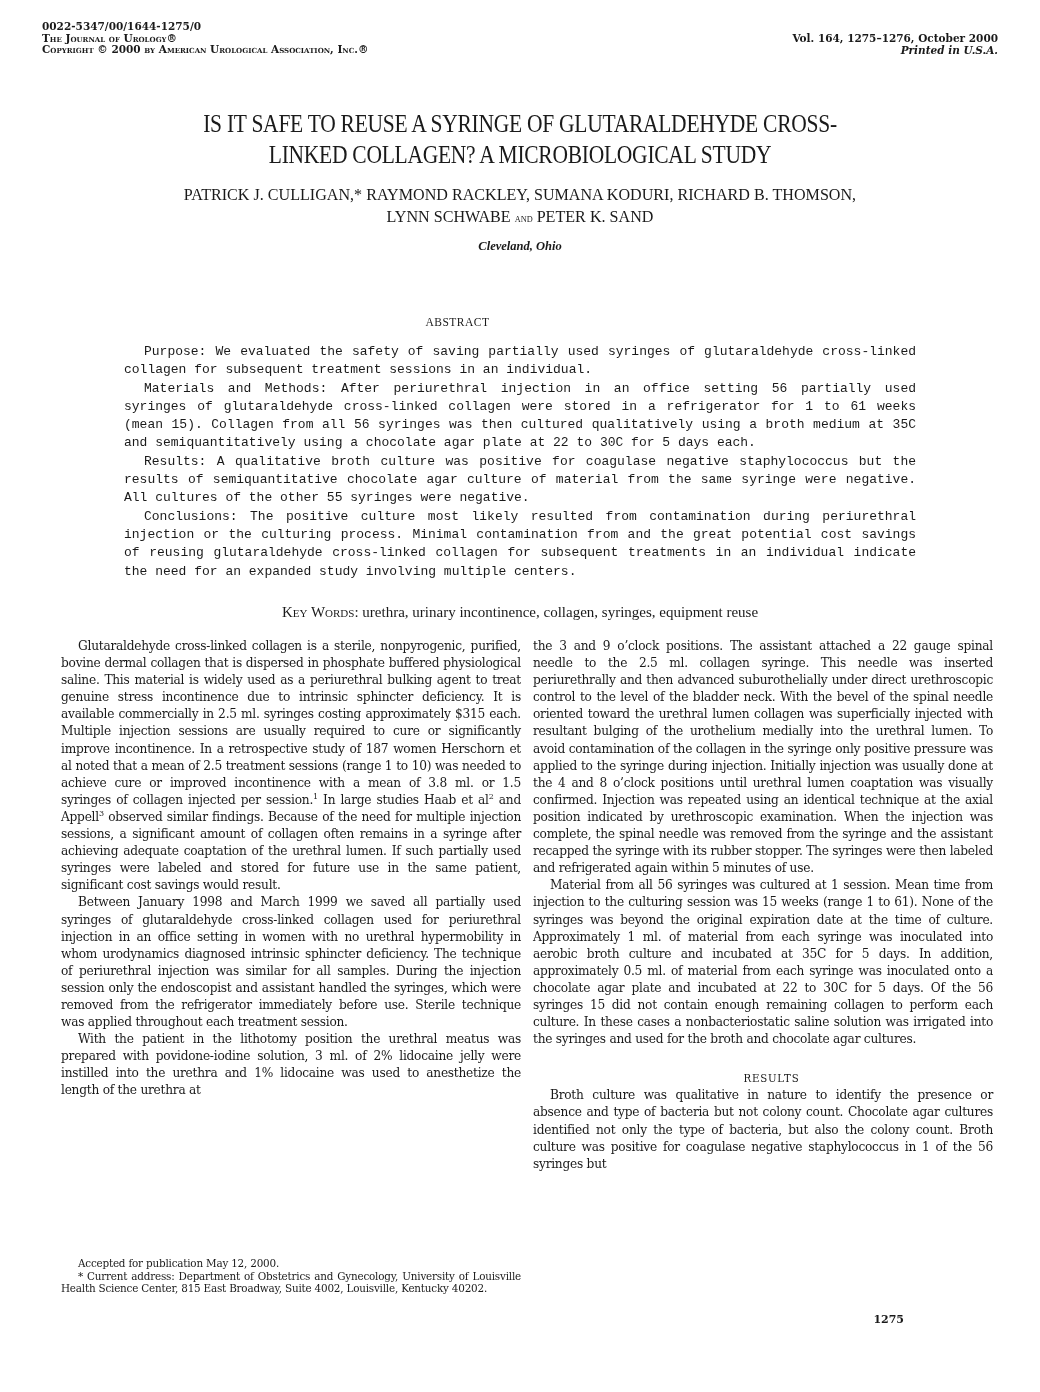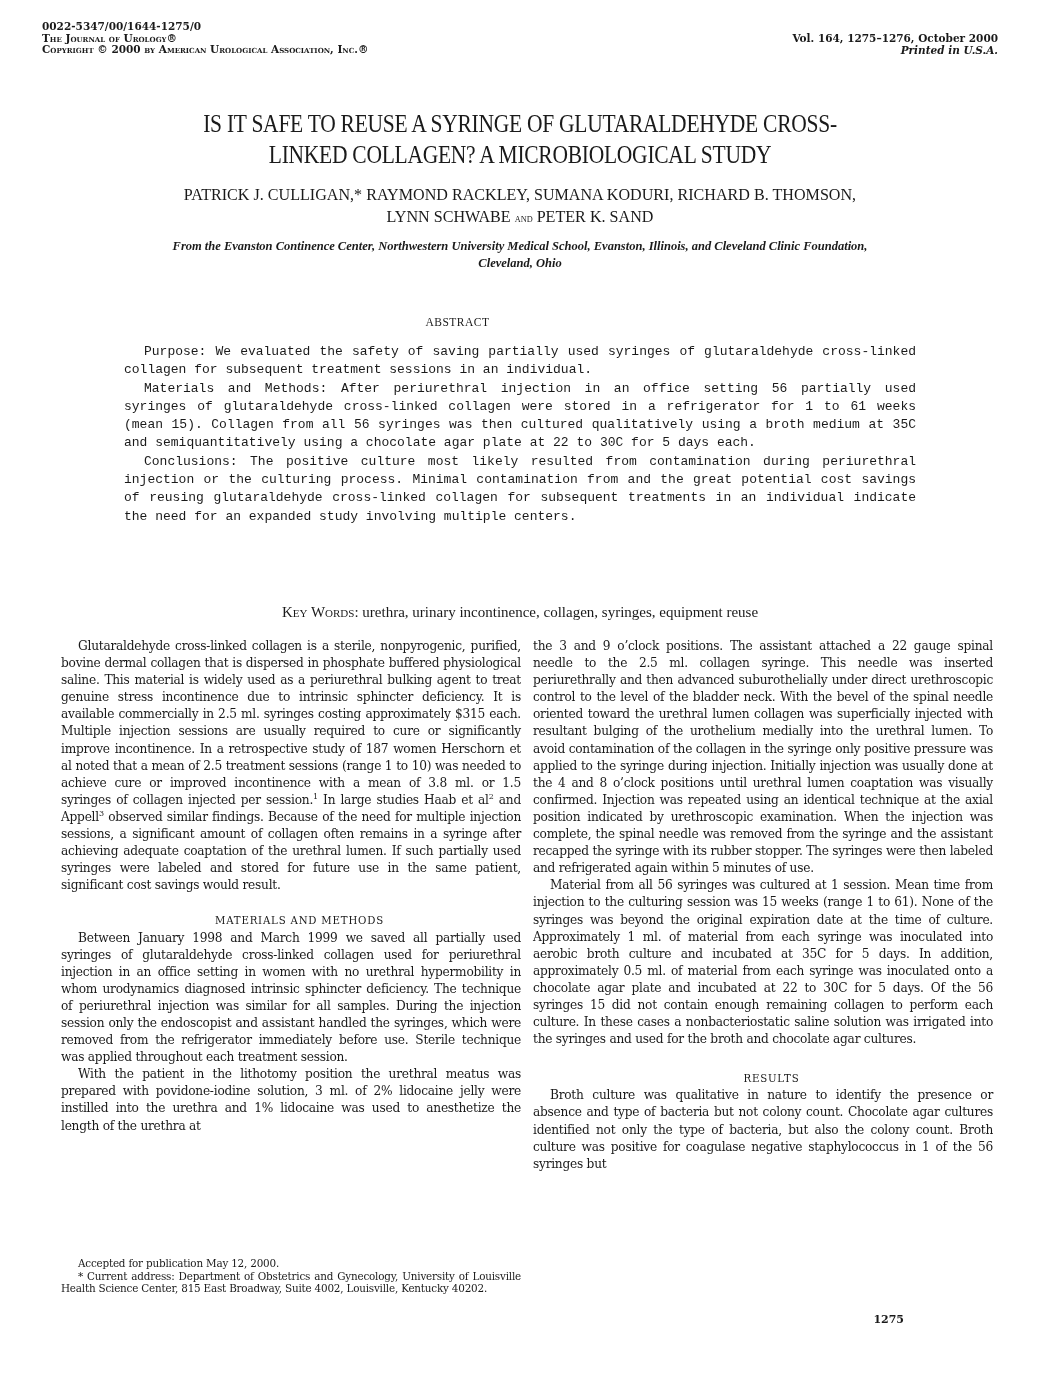--- a/index.html
+++ b/index.html
@@ -75,39 +75,38 @@
   <div>IS IT SAFE TO REUSE A SYRINGE OF GLUTARALDEHYDE CROSS-</div>
   <div>LINKED COLLAGEN? A MICROBIOLOGICAL STUDY</div>
 </div>
 
 <div class="authors">
   <div>PATRICK J. CULLIGAN,* RAYMOND RACKLEY, SUMANA KODURI, RICHARD B. THOMSON,</div>
   <div><span>LYNN SCHWABE</span> <span class="sc" style="font-size:13px">and</span> <span>PETER K. SAND</span></div>
 </div>
 
 <div class="affil">
-  <div>From the Evanston Continence Center, Northwestern University Medical School, Evanston, Illinois, and Cleveland Clinic Foundation,</div>
   <div>Cleveland, Ohio</div>
 </div>
 
 <div class="abstract-head">ABSTRACT</div>
 <div class="abstract">
   <p>Purpose: We evaluated the safety of saving partially used syringes of glutaraldehyde cross-linked collagen for subsequent treatment sessions in an individual.</p>
   <p>Materials and Methods: After periurethral injection in an office setting 56 partially used syringes of glutaraldehyde cross-linked collagen were stored in a refrigerator for 1 to 61 weeks (mean 15). Collagen from all 56 syringes was then cultured qualitatively using a broth medium at 35C and semiquantitatively using a chocolate agar plate at 22 to 30C for 5 days each.</p>
+  <p>Results: A qualitative broth culture was positive for coagulase negative staphylococcus but the results of semiquantitative chocolate agar culture of material from the same syringe were negative. All cultures of the other 55 syringes were negative.</p>
   <p>Conclusions: The positive culture most likely resulted from contamination during periurethral injection or the culturing process. Minimal contamination from and the great potential cost savings of reusing glutaraldehyde cross-linked collagen for subsequent treatments in an individual indicate the need for an expanded study involving multiple centers.</p>
 </div>
 
 <div class="keywords">
   <span class="sc">Key Words:</span>
   <span>urethra, urinary incontinence, collagen, syringes, equipment reuse</span>
 </div>
 
 <div class="col left">
   <p><span>Glutaraldehyde cross-linked collagen is a sterile, nonpyrogenic, purified, bovine dermal collagen that is dispersed in phosphate buffered physiological saline. This material is widely used as a periurethral bulking agent to treat genuine stress incontinence due to intrinsic sphincter deficiency. It is available commercially in 2.5 ml. syringes costing approximately $315 each. Multiple injection sessions are usually required to cure or significantly improve incontinence. In a retrospective study of 187 women Herschorn et al noted that a mean of 2.5 treatment sessions (range 1 to 10) was needed to achieve cure or improved incontinence with a mean of 3.8 ml. or 1.5 syringes of collagen injected per session.</span><sup>1</sup><span> In large studies Haab et al</span><sup>2</sup><span> and Appell</span><sup>3</sup><span> observed similar findings. Because of the need for multiple injection sessions, a significant amount of collagen often remains in a syringe after achieving adequate coaptation of the urethral lumen. If such partially used syringes were labeled and stored for future use in the same patient, significant cost savings would result.</span></p>
-  <p class="sec-head" style="margin-top:18px">MATERIALS AND METHODS</p>
   <p>Between January 1998 and March 1999 we saved all partially used syringes of glutaraldehyde cross-linked collagen used for periurethral injection in an office setting in women with no urethral hypermobility in whom urodynamics diagnosed intrinsic sphincter deficiency. The technique of periurethral injection was similar for all samples. During the injection session only the endoscopist and assistant handled the syringes, which were removed from the refrigerator immediately before use. Sterile technique was applied throughout each treatment session.</p>
   <p>With the patient in the lithotomy position the urethral meatus was prepared with povidone-iodine solution, 3 ml. of 2% lidocaine jelly were instilled into the urethra and 1% lidocaine was used to anesthetize the length of the urethra at</p>
 </div>
 
 <div class="footnotes">
   <p>Accepted for publication May 12, 2000.</p>
   <p>* Current address: Department of Obstetrics and Gynecology, University of Louisville Health Science Center, 815 East Broadway, Suite 4002, Louisville, Kentucky 40202.</p>
 </div>
 
 <div class="col right">

